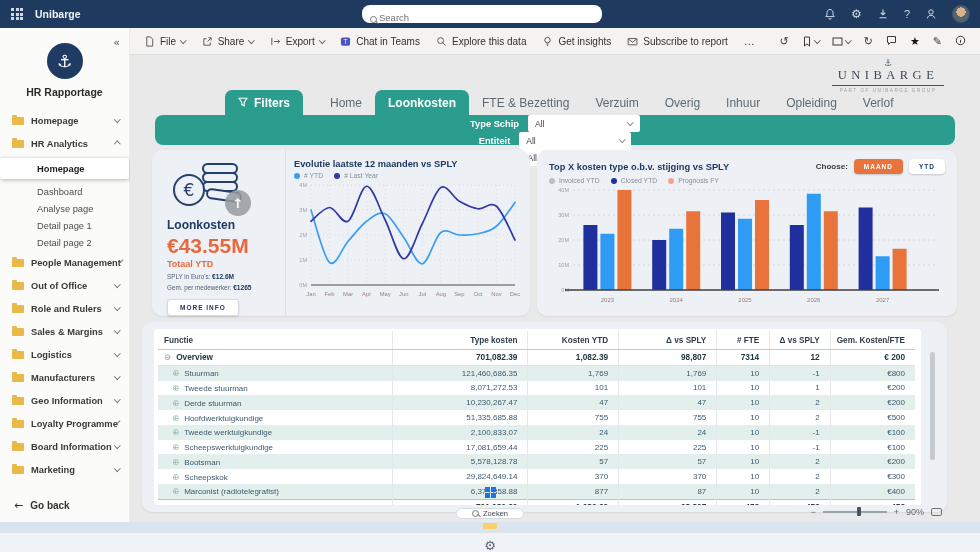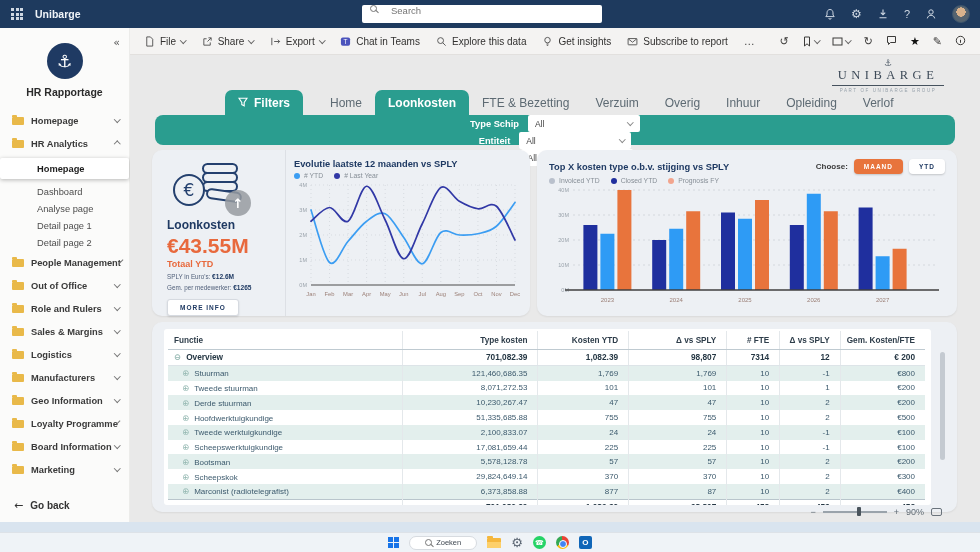--- a/index.html
+++ b/index.html
@@ -4,21 +4,21 @@
 <style>
   * { box-sizing: border-box; margin: 0; padding: 0; }
   body { font-family: "Liberation Sans", sans-serif; background: #fff; }
   .stage { position: relative; width: 980px; height: 552px; overflow: hidden; background: #e9e9e9; }
 
   
   .navbar { position: absolute; left: 0; top: 0; width: 980px; height: 28px; background: #1e3a5e; display: flex; align-items: center; color: #fff; }
   .waffle { display: grid; grid-template-columns: repeat(3, 3px); grid-gap: 1.5px; margin-left: 11px; }
   .waffle i { width: 3px; height: 3px; background: #cfd8e3; }
   .app-name { font-size: 10.5px; font-weight: 600; margin-left: 12px; color: #f0f4f8; }
-  .nav-search { position: absolute; left: 362px; top: 5px; width: 240px; height: 18px; background: #fff; border-radius: 2px; display: flex; align-items: flex-start; padding: 0 8px; gap: 14px; }
+  .nav-search { position: absolute; left: 362px; top: 5px; width: 240px; height: 18px; background: #fff; border-radius: 8px; display: flex; align-items: flex-end; padding: 0 8px; gap: 2px; }
   .nav-search input { border: none; outline: none; font-size: 9.5px; color: #444; width: 100%; font-family: "Liberation Sans", sans-serif; background: transparent; }
   .mag { position: relative; width: 7px; height: 7px; border: 1.2px solid #777; border-radius: 50%; display: inline-block; flex: 0 0 auto; }
   .mag::after { content: ''; position: absolute; width: 4px; height: 1.2px; background: #777; transform: rotate(45deg); right: -3px; bottom: -1px; }
   .nav-icons { position: absolute; right: 10px; top: 0; height: 28px; display: flex; align-items: center; gap: 15px; color: #cfd8e3; }
   .nav-icons svg { display: block; }
   .glyph { font-family: "DejaVu Sans", sans-serif; font-size: 12px; line-height: 1; }
   .avatar { width: 18px; height: 18px; border-radius: 50%; background: radial-gradient(circle at 50% 38%, #d9b28c 0 36%, #55636f 37%); border: 1px solid #3f566d; }
 
   
   .toolbar { position: absolute; left: 130px; top: 28px; width: 850px; height: 27px; background: #f4f3f2; border-bottom: 1px solid #e2e0de; display: flex; align-items: center; padding-left: 14px; gap: 16px; font-size: 10px; color: #323130; }
@@ -87,21 +87,21 @@
 
   .card-right { left: 407px; top: 95px; width: 420px; height: 166px; padding: 9px 12px 4px; }
   .cr-head { display: flex; align-items: center; }
   .choose { margin-left: auto; display: flex; align-items: center; gap: 6px; }
   .choose-label { font-size: 8px; font-weight: 700; color: #3b3b3b; }
   .pill { border-radius: 4px; padding: 4px 10px; font-size: 6.5px; font-weight: 800; letter-spacing: 1px; box-shadow: 0 1px 2px rgba(0,0,0,.18); }
   .pill.active { background: #e8743c; color: #fff; }
   .pill.inactive { background: #fff; color: #1f3a63; }
 
   
-  .card-table { left: 22px; top: 267px; width: 805px; height: 190px; padding: 7px 26px 7px 12px; }
+  .card-table { left: 12px; top: 267px; width: 805px; height: 190px; padding: 7px 26px 7px 12px; }
   .table-wrap { background: #fff; border-radius: 3px; height: 100%; padding: 2px 6px 2px 4px; overflow: hidden; }
   table { width: 100%; border-collapse: collapse; font-size: 8px; }
   th { font-weight: 700; color: #2e3d4a; padding: 5px 10px 4px 6px; border-bottom: 1px solid #bfcad1; text-align: right; font-size: 8.2px; white-space: nowrap; }
   th:first-child { text-align: left; padding-left: 6px; }
   td { padding: 2.4px 10px 2.4px 6px; color: #3c5a6d; text-align: right; white-space: nowrap; }
   td + td, th + th { border-left: 1px solid #e4e8eb; }
   td:first-child { text-align: left; }
   tr.stripe { background: #e3efed; border-radius: 6px; }
   tr.grouprow td { font-weight: 700; color: #253744; font-size: 8.3px; border-bottom: 1px solid #dde4e8; }
   tr.totalrow td { font-weight: 700; color: #253744; border-top: 1px solid #b9c5cc; font-size: 8.3px; }
@@ -110,21 +110,21 @@
   .tscroll { position: absolute; right: 12px; top: 30px; width: 5px; height: 108px; background: #c4cad1; border-radius: 3px; }
 
   
   .zoomctl { position: absolute; right: 38px; top: 452px; display: flex; align-items: center; gap: 7px; color: #5f6a73; font-size: 9px; }
   .ztrack { position: relative; width: 64px; height: 1.5px; background: #9aa3ab; }
   .zhandle { position: absolute; left: 34px; top: -4px; width: 4px; height: 9px; background: #4a545c; border-radius: 1px; }
   .zfit { width: 11px; height: 8px; border: 1.2px solid #6a737c; border-radius: 2px; }
 
   
   .prestrip { position: absolute; left: 0; top: 522px; width: 980px; height: 10px; background: #d9e4ef; }
-  .taskbar { position: absolute; left: 0; top: 532px; width: 980px; height: 20px; background: #eff3f7; border-top: 1px solid #dde2e8; display: flex; align-items: center; justify-content: center; gap: 10px; }
+  .taskbar { position: absolute; left: 0; top: 532px; width: 980px; height: 20px; background: #eff3f7; border-top: 1px solid #dde2e8; display: flex; align-items: center; justify-content: center; gap: 10px; flex-direction: column; }
   .start { display: grid; grid-template-columns: 5px 5px; grid-gap: 1px; }
   .start i { width: 5px; height: 5px; background: #1874e8; }
   .tsearch { width: 68px; height: 14px; background: #fff; border: 1px solid #d7dbe0; border-radius: 8px; display: flex; align-items: center; justify-content: center; gap: 4px; font-size: 7.5px; color: #3f4750; }
   .tfolder { position: relative; width: 14px; height: 10px; background: #f5b73c; border-radius: 1px; }
   .tfolder::before { content: ''; position: absolute; top: -2px; left: 0; width: 6px; height: 2px; background: #f5b73c; border-radius: 1px 1px 0 0; }
   .tfolder::after { content: ''; position: absolute; bottom: 0; left: 0; width: 14px; height: 6px; background: #fdd06a; border-radius: 0 0 1px 1px; }
   .tgear { font-family: "DejaVu Sans", sans-serif; font-size: 13px; color: #5b6673; line-height: 1; }
   .twa { width: 13px; height: 13px; border-radius: 50%; background: #25d366; color: #fff; display: flex; align-items: center; justify-content: center; font-size: 7px; font-family: "DejaVu Sans", sans-serif; }
   .tchrome { position: relative; width: 13px; height: 13px; border-radius: 50%; background: conic-gradient(#ea4335 0 33%, #fbbc05 33% 66%, #34a853 66% 100%); }
   .tchrome::after { content: ''; position: absolute; left: 3.5px; top: 3.5px; width: 6px; height: 6px; border-radius: 50%; background: #4285f4; border: 1.5px solid #fff; }

